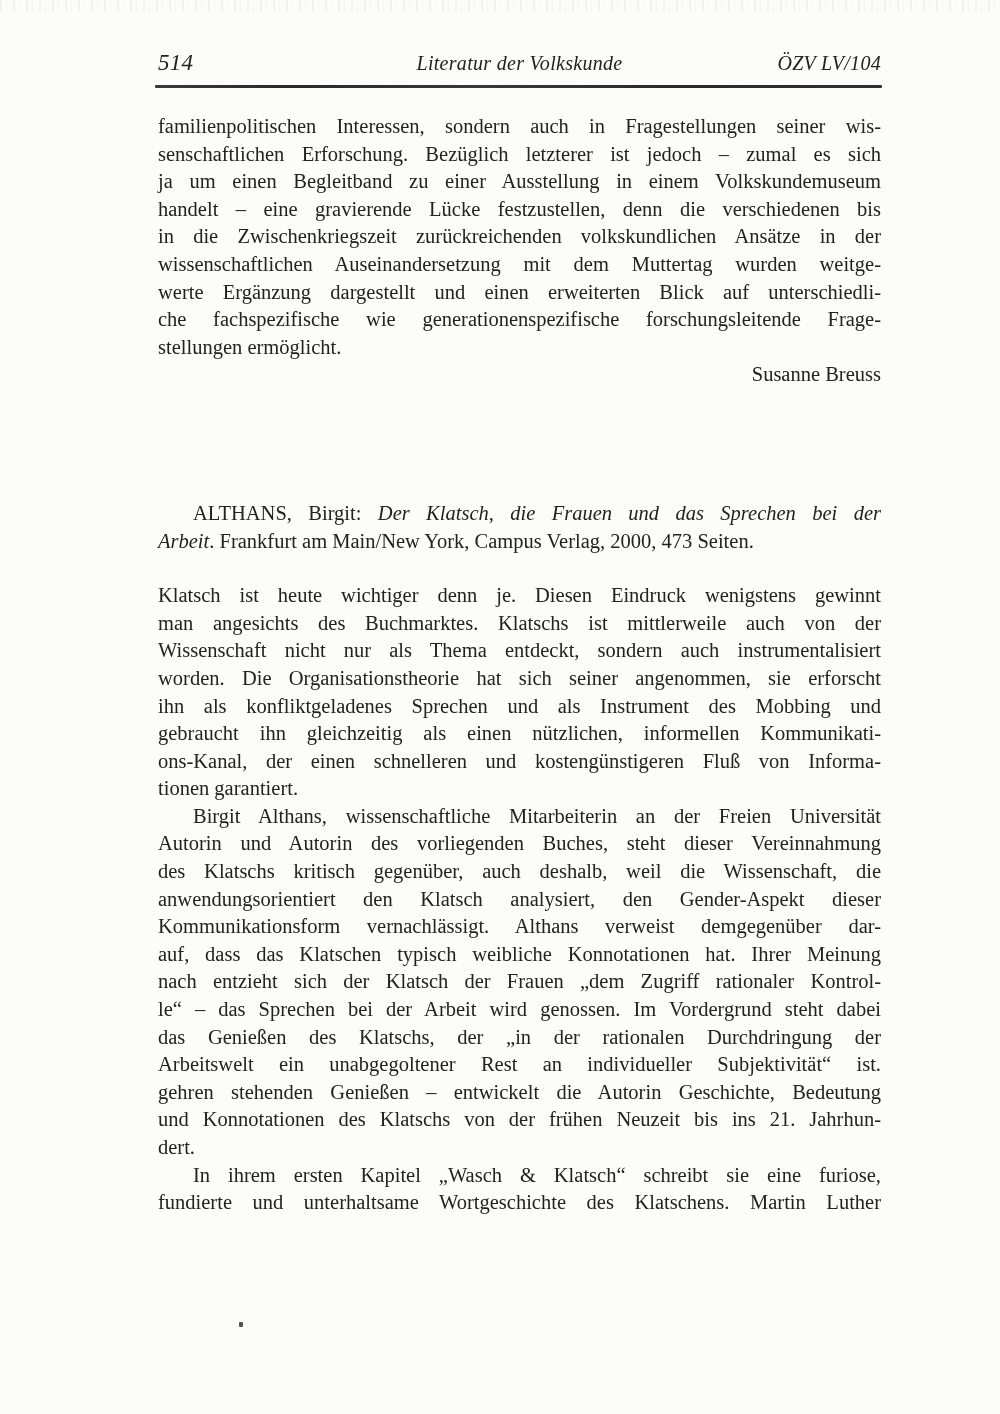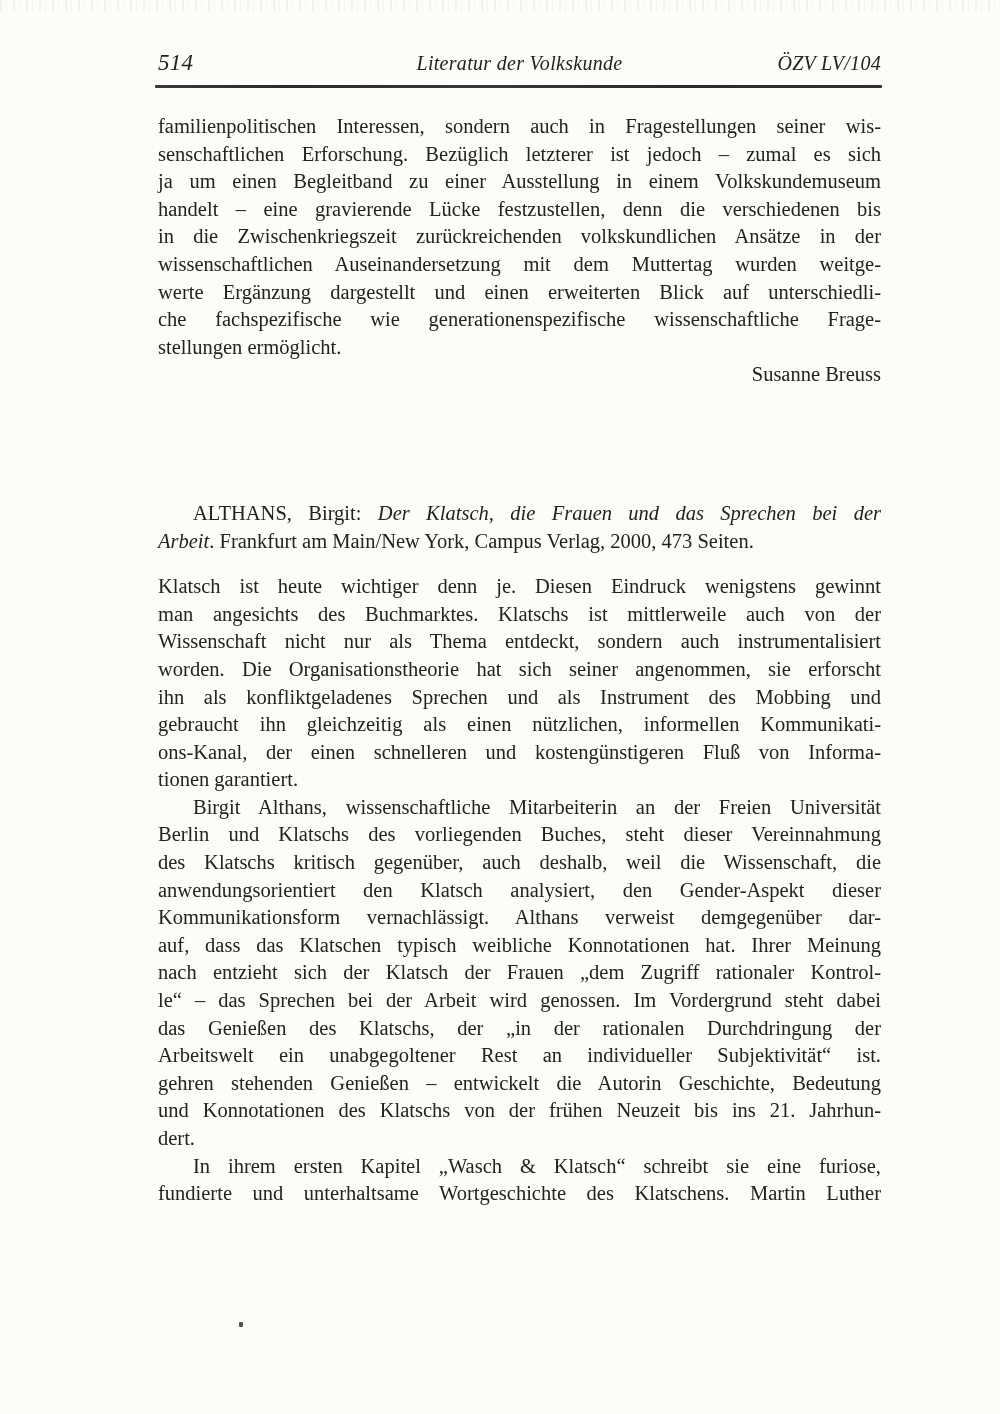--- a/index.html
+++ b/index.html
@@ -59,21 +59,21 @@
     text-justify:inter-word;
     white-space:normal;
   }
   .line.last{text-align-last:left;}
   .indent .line:first-child{text-indent:35px;}
   .it{font-style:italic;}
   .signature{
     text-align:right;
   }
   .citation{margin-top:111px;}
-  .review-body{margin-top:18px;}
+  .review-body{margin-top:27px;}
   .scan-artifact{
     position:absolute;
     left:239px;top:1322px;
     width:4px;height:5px;
     background:rgba(40,40,40,.8);
     border-radius:1px;
   }
 </style>
 </head>
 <body>
@@ -93,21 +93,21 @@
   <div class="text-block">
 
     <div>
         <div class="line">familienpolitischen Interessen, sondern auch in Fragestellungen seiner wis-</div>
         <div class="line">senschaftlichen Erforschung. Bezüglich letzterer ist jedoch – zumal es sich</div>
         <div class="line">ja um einen Begleitband zu einer Ausstellung in einem Volkskundemuseum</div>
         <div class="line">handelt – eine gravierende Lücke festzustellen, denn die verschiedenen bis</div>
         <div class="line">in die Zwischenkriegszeit zurückreichenden volkskundlichen Ansätze in der</div>
         <div class="line">wissenschaftlichen Auseinandersetzung mit dem Muttertag wurden weitge-</div>
         <div class="line">werte Ergänzung dargestellt und einen erweiterten Blick auf unterschiedli-</div>
-        <div class="line">che fachspezifische wie generationenspezifische wissenschaftliche Frage-</div>
+        <div class="line">che fachspezifische wie generationenspezifische forschungsleitende Frage-</div>
         <div class="line last">stellungen ermöglicht.</div>
       </div>
 
     <div class="signature">Susanne Breuss</div>
 
     <div class="citation indent">
         <div class="line"><span>ALTHANS, Birgit: </span><span class="it">Der Klatsch, die Frauen und das Sprechen bei der</span></div>
         <div class="line last"><span class="it">Arbeit</span><span>. Frankfurt am Main/New York, Campus Verlag, 2000, 473 Seiten.</span></div>
       </div>
 
@@ -117,21 +117,21 @@
           <div class="line">man angesichts des Buchmarktes. Klatschs ist mittlerweile auch von der</div>
           <div class="line">Wissenschaft nicht nur als Thema entdeckt, sondern auch instrumentalisiert</div>
           <div class="line">worden. Die Organisationstheorie hat sich seiner angenommen, sie erforscht</div>
           <div class="line">ihn als konfliktgeladenes Sprechen und als Instrument des Mobbing und</div>
           <div class="line">gebraucht ihn gleichzeitig als einen nützlichen, informellen Kommunikati-</div>
           <div class="line">ons-Kanal, der einen schnelleren und kostengünstigeren Fluß von Informa-</div>
           <div class="line last">tionen garantiert.</div>
         </div>
       <div class="indent">
           <div class="line">Birgit Althans, wissenschaftliche Mitarbeiterin an der Freien Universität</div>
-          <div class="line">Berlin und Klatschs des vorliegenden Buches, steht dieser Vereinnahmung</div>
+          <div class="line">Autorin und Autorin des vorliegenden Buches, steht dieser Vereinnahmung</div>
           <div class="line">des Klatschs kritisch gegenüber, auch deshalb, weil die Wissenschaft, die</div>
           <div class="line">anwendungsorientiert den Klatsch analysiert, den Gender-Aspekt dieser</div>
           <div class="line">Kommunikationsform vernachlässigt. Althans verweist demgegenüber dar-</div>
           <div class="line">auf, dass das Klatschen typisch weibliche Konnotationen hat. Ihrer Meinung</div>
           <div class="line">nach entzieht sich der Klatsch der Frauen „dem Zugriff rationaler Kontrol-</div>
           <div class="line">le“ – das Sprechen bei der Arbeit wird genossen. Im Vordergrund steht dabei</div>
           <div class="line">das Genießen des Klatschs, der „in der rationalen Durchdringung der</div>
           <div class="line">Arbeitswelt ein unabgegoltener Rest an individueller Subjektivität“ ist.</div>
           <div class="line">gehren stehenden Genießen – entwickelt die Autorin Geschichte, Bedeutung</div>
           <div class="line">und Konnotationen des Klatschs von der frühen Neuzeit bis ins 21. Jahrhun-</div>

